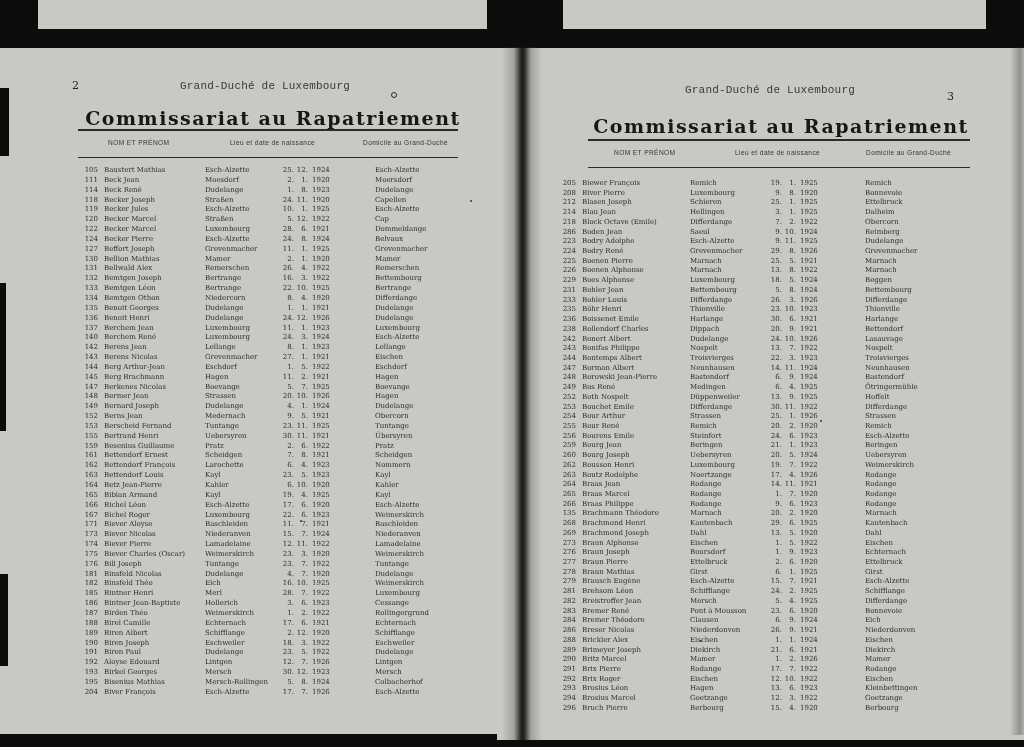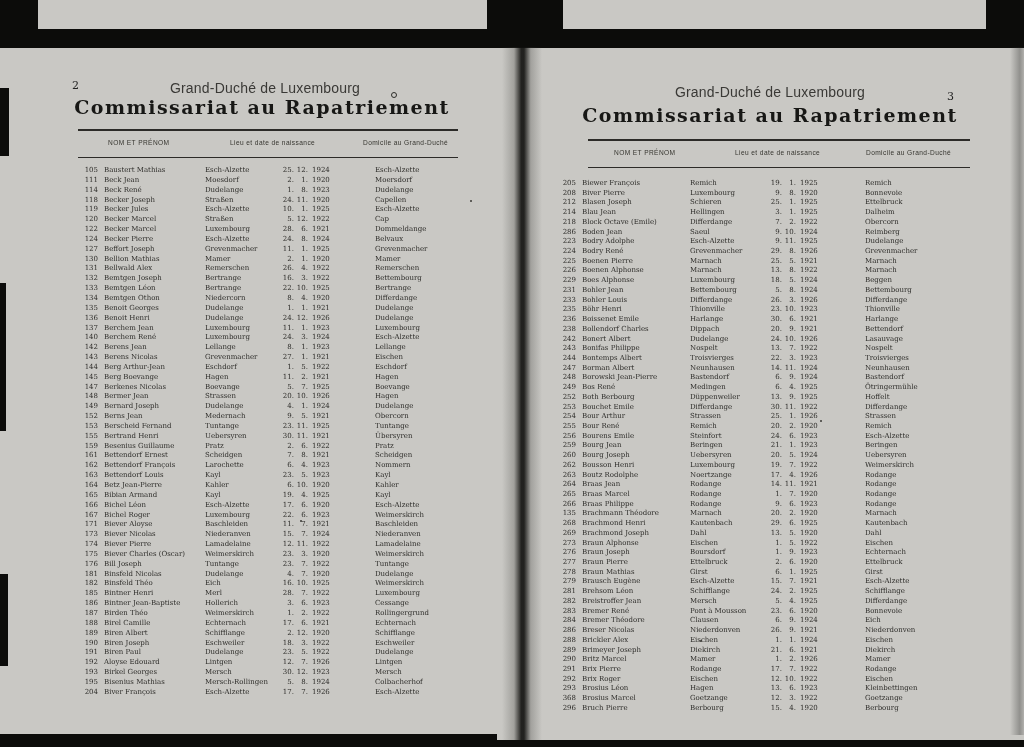--- a/index.html
+++ b/index.html
@@ -8,23 +8,23 @@
         background-color:#c9c8c4;
         font-family:"DejaVu Serif","Liberation Serif",serif;color:#2b2a27;}
   .artifact{position:absolute;background:#0c0c0a;}
   .spine{position:absolute;left:502px;top:47px;width:40px;height:693px;
          background:linear-gradient(90deg,rgba(30,30,28,0) 0%,rgba(60,60,56,.28) 30%,rgba(15,15,13,.9) 48%,rgba(15,15,13,.9) 55%,rgba(60,60,56,.28) 72%,rgba(30,30,28,0) 100%);}
   .right-shade{position:absolute;left:1010px;top:47px;width:14px;height:688px;
          background:linear-gradient(90deg,rgba(40,40,38,0) 0%,rgba(40,40,38,.35) 70%,rgba(40,40,38,.15) 100%);}
   .speck{position:absolute;background:#3a3a36;border-radius:50%;}
   .ring{position:absolute;width:4px;height:4px;border:1px solid #2e2e2a;border-radius:50%;background:transparent;}
   .pagenum{position:absolute;font-size:11px;color:#222;}
-  .small-head{position:absolute;transform:translateX(-50%);font-family:Liberation Sans, sans-serif;
-              font-size:14px;color:#3a3936;letter-spacing:.2px;white-space:nowrap;}
-  .title{position:absolute;transform:translateX(-50%);margin:0;font-size:19px;font-weight:bold;
+  .small-head{position:absolute;transform:translateX(-50%);font-family:Liberation Mono, monospace;
+              font-size:11px;color:#3a3936;letter-spacing:.2px;white-space:nowrap;}
+  .title{position:absolute;transform:translateX(-50%);margin:11px;font-size:19px;font-weight:bold;
          letter-spacing:1.5px;color:#171715;white-space:nowrap;}
   .rule{position:absolute;background:#2c2b28;}
   .colhead{position:absolute;font-family:"Liberation Sans",sans-serif;font-size:6.6px;
            color:#36352f;letter-spacing:.4px;white-space:nowrap;}
   .rows{position:absolute;}
   .row{display:grid;grid-template-columns:22px 105px 75px 14px 14px 30px 1fr;
        font-size:7px;white-space:nowrap;color:#2e2d2a;}
   .p1 .row{height:9.85px;line-height:9.85px;}
   .p2 .row{height:9.72px;line-height:9.72px;grid-template-columns:22px 112px 78px 14px 14px 30px 1fr;}
   .c-num{text-align:right;padding-right:2px;}
@@ -274,21 +274,21 @@
           <span class="c-name">Berg Arthur-Jean</span>
           <span class="c-birth">Eschdorf</span>
           <span class="c-day">1.</span>
           <span class="c-mon">5.</span>
           <span class="c-year">1922</span>
           <span class="c-dom">Eschdorf</span>
         </div>
 
         <div class="row">
           <span class="c-num">145</span>
-          <span class="c-name">Berg Boevange</span>
+          <span class="c-name">Berg Brachmann</span>
           <span class="c-birth">Hagen</span>
           <span class="c-day">11.</span>
           <span class="c-mon">2.</span>
           <span class="c-year">1921</span>
           <span class="c-dom">Hagen</span>
         </div>
 
         <div class="row">
           <span class="c-num">147</span>
           <span class="c-name">Berkenes Nicolas</span>
@@ -839,21 +839,21 @@
           <span class="c-name">Bos René</span>
           <span class="c-birth">Medingen</span>
           <span class="c-day">6.</span>
           <span class="c-mon">4.</span>
           <span class="c-year">1925</span>
           <span class="c-dom">Ötringermühle</span>
         </div>
 
         <div class="row">
           <span class="c-num">252</span>
-          <span class="c-name">Both Berbourg</span>
+          <span class="c-name">Both Nospelt</span>
           <span class="c-birth">Düppenweiler</span>
           <span class="c-day">13.</span>
           <span class="c-mon">9.</span>
           <span class="c-year">1925</span>
           <span class="c-dom">Hoffelt</span>
         </div>
 
         <div class="row">
           <span class="c-num">253</span>
           <span class="c-name">Bouchet Emile</span>
@@ -1148,21 +1148,21 @@
           <span class="c-num">293</span>
           <span class="c-name">Brosius Léon</span>
           <span class="c-birth">Hagen</span>
           <span class="c-day">13.</span>
           <span class="c-mon">6.</span>
           <span class="c-year">1923</span>
           <span class="c-dom">Kleinbettingen</span>
         </div>
 
         <div class="row">
-          <span class="c-num">368</span>
+          <span class="c-num">294</span>
           <span class="c-name">Brosius Marcel</span>
           <span class="c-birth">Goetzange</span>
           <span class="c-day">12.</span>
           <span class="c-mon">3.</span>
           <span class="c-year">1922</span>
           <span class="c-dom">Goetzange</span>
         </div>
 
         <div class="row">
           <span class="c-num">296</span>

